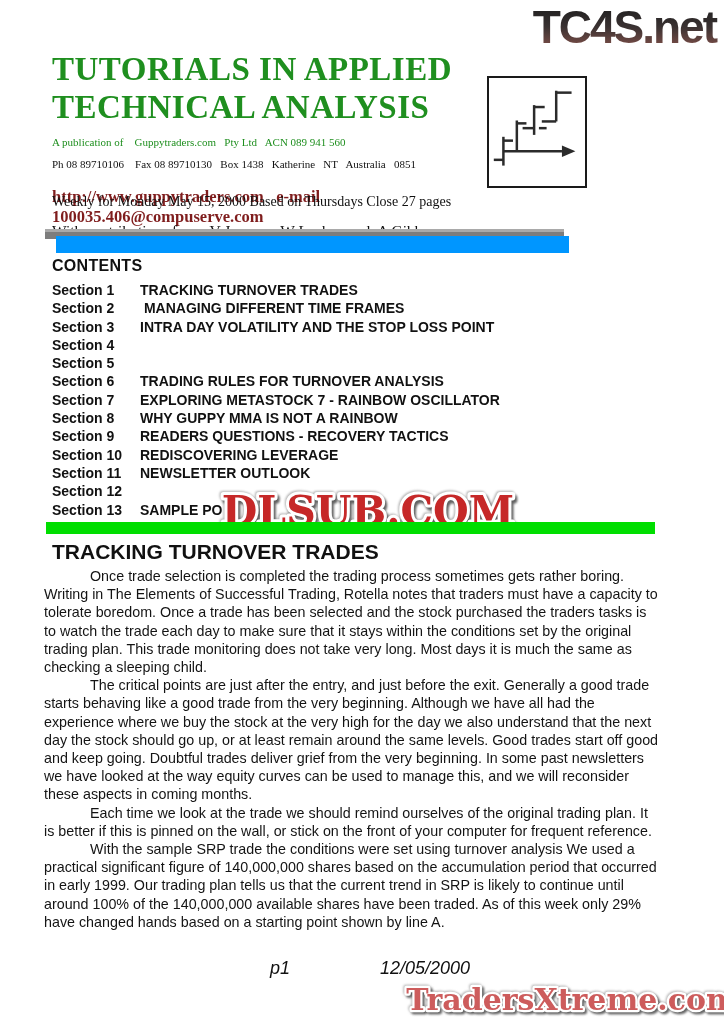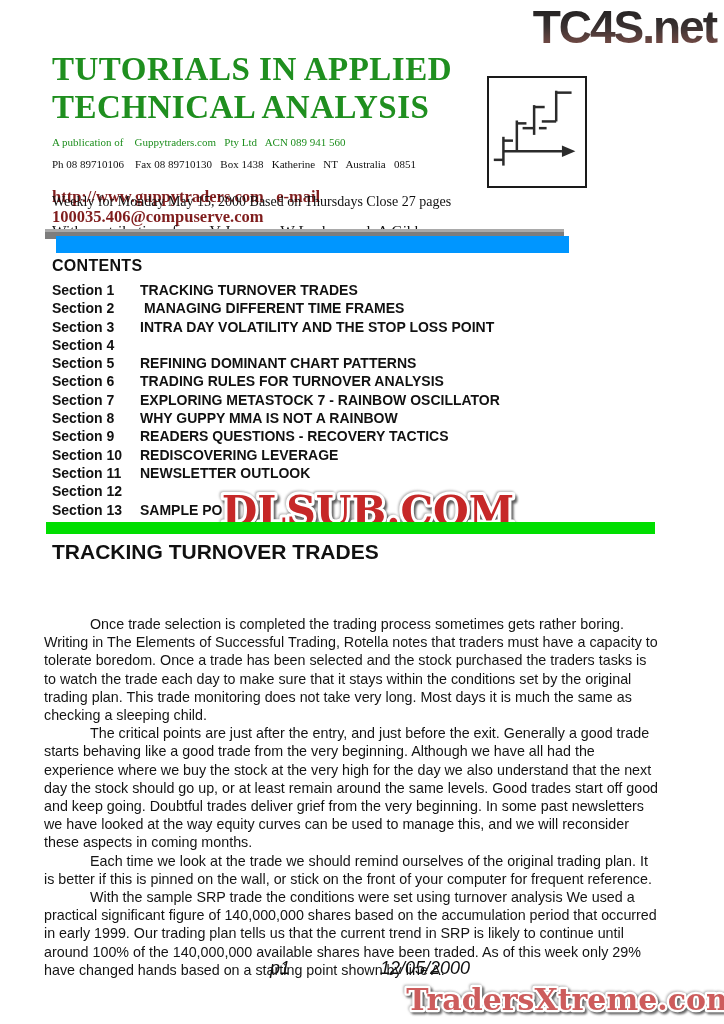--- a/index.html
+++ b/index.html
@@ -59,21 +59,21 @@
     fill:#cd5c5c; stroke:#ffffff; stroke-width:4.5px; paint-order:stroke; stroke-linejoin:round;
     filter:drop-shadow(2px 2px 1px rgba(70,70,70,.8)) drop-shadow(-1px -1px 1px rgba(140,140,140,.6));
   }
 
   .bar-green{position:absolute; left:46px; top:522px; width:609px; height:12px; background:#00de00;}
 
   .a-head{
     position:absolute; left:52px; top:540px;
     font-weight:bold; font-size:21px; letter-spacing:0px;
   }
-  .body{position:absolute; left:44px; top:567px; width:618px;margin-top:48px;}
+  .body{position:absolute; left:44px; top:567px; width:618px;}
   .body p{
     margin:0; font-size:14.3px; line-height:18.2px; text-indent:46px;
     text-align:left; color:#141414;
   }
 
   .footer{position:absolute; left:44px; top:958px; width:618px; height:20px;
           font-style:italic; font-size:18px;}
   .pnum{position:absolute; left:226px;}
   .pdate{position:absolute; left:336px;}
 </style>
@@ -143,21 +143,20 @@
         </div>
         <div class="c-row">
           <span class="c-label">Section 3</span>
           <span class="c-title">INTRA DAY VOLATILITY AND THE STOP LOSS POINT</span>
         </div>
         <div class="c-row">
           <span class="c-label">Section 4</span>
         </div>
         <div class="c-row">
           <span class="c-label">Section 5</span>
-          <span class="c-title">REFINING DOMINANT CHART PATTERNS</span>
         </div>
         <div class="c-row">
           <span class="c-label">Section 6</span>
           <span class="c-title">TRADING RULES FOR TURNOVER ANALYSIS</span>
         </div>
         <div class="c-row">
           <span class="c-label">Section 7</span>
           <span class="c-title">EXPLORING METASTOCK 7 - RAINBOW OSCILLATOR</span>
         </div>
         <div class="c-row">

